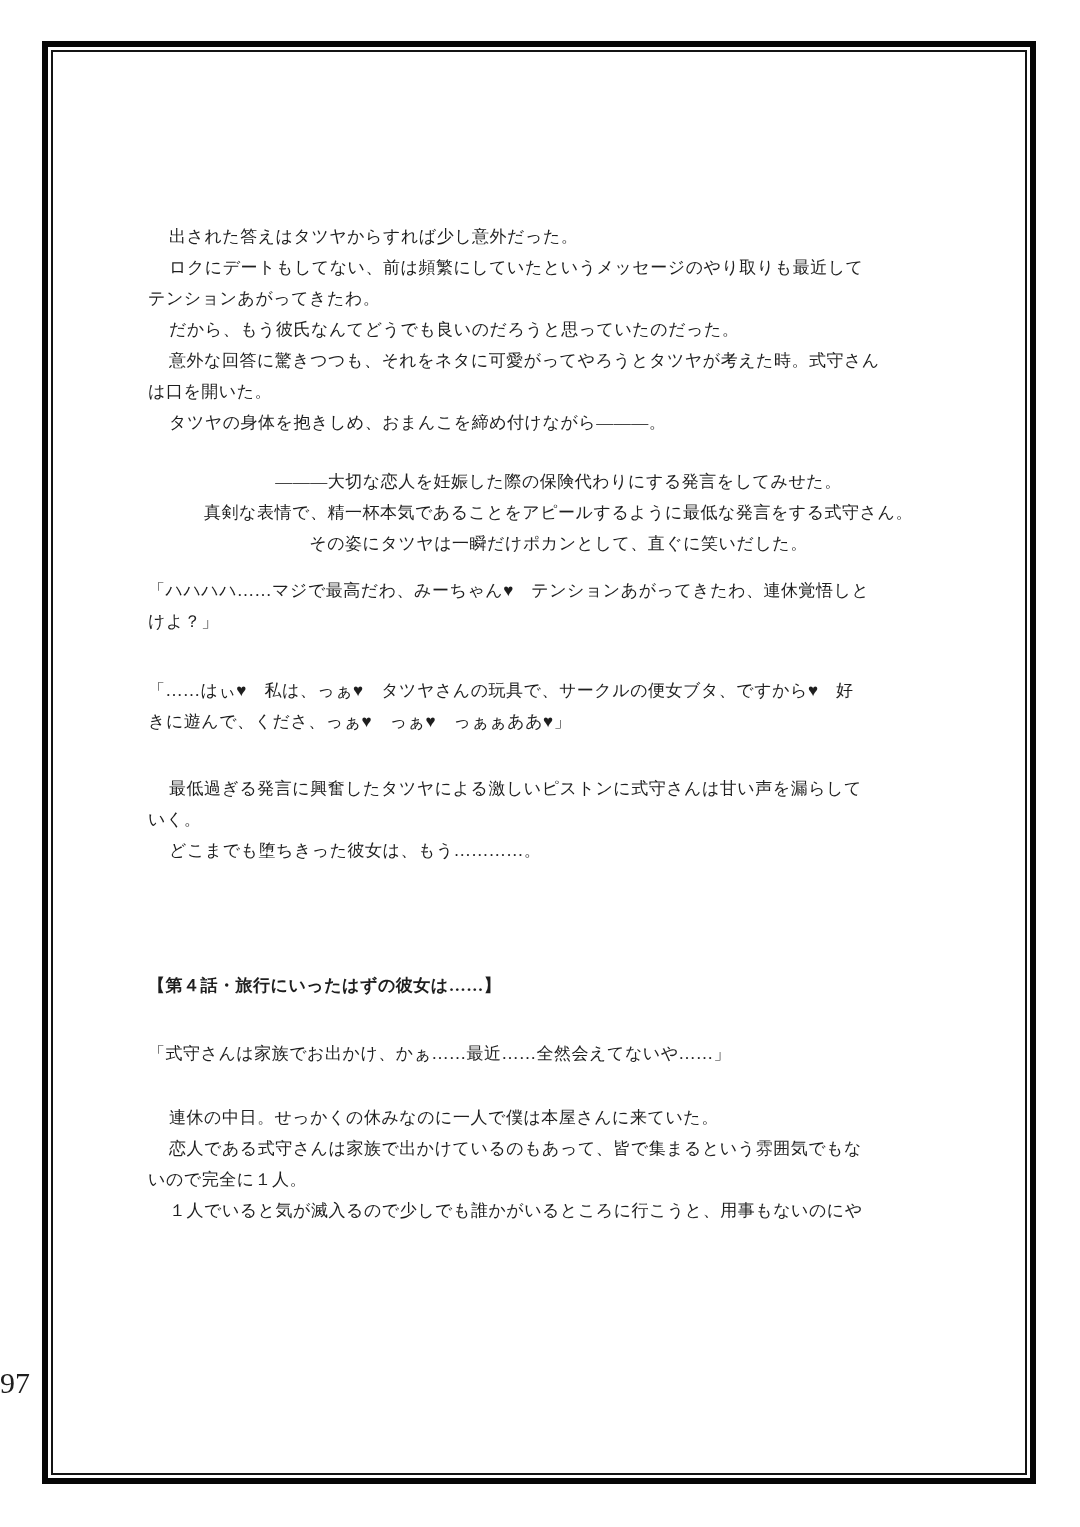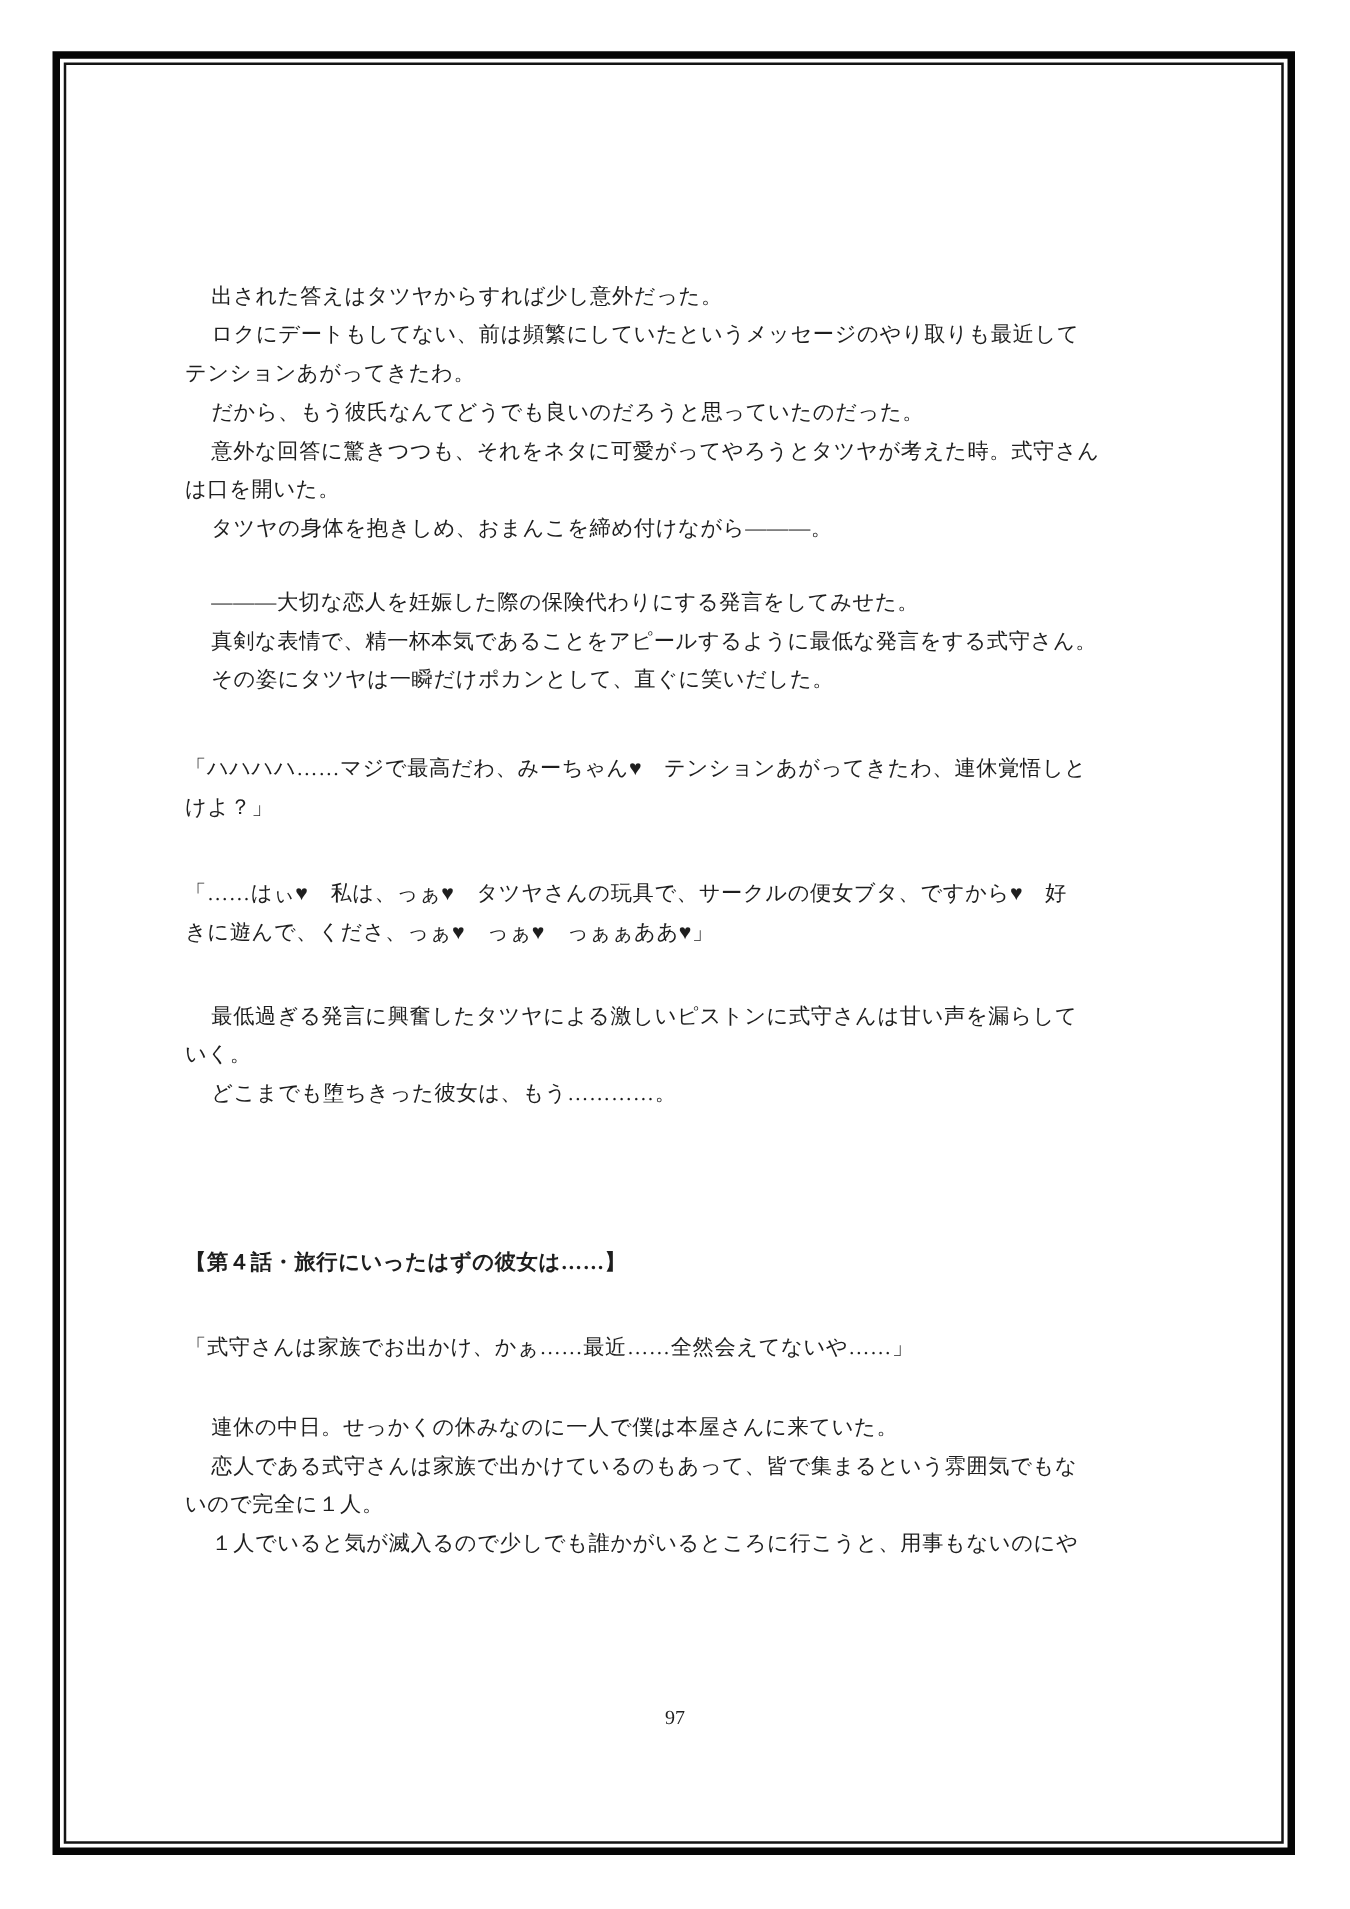--- a/index.html
+++ b/index.html
@@ -48,48 +48,47 @@
     padding-left: 21px;
   }
   .heading-block .line {
     letter-spacing: 0.5px;
   }
   .page-number {
     position: absolute;
     left: 0;
     right: 0;
     top: 1366px;
-    text-align: center;
-    font-size: 16px;
+    font-size: 30px;
     color: #1e1e1e;
   }
 </style>
 </head>
 <body>
 
 <div class="frame-outer">
   <div class="frame-inner"></div>
 </div>
 
 <div class="text-content">
     <div class="block narration-block" style="margin-top: 0px;">
       <div class="line indent">出された答えはタツヤからすれば少し意外だった。</div>
       <div class="line indent">ロクにデートもしてない、前は頻繁にしていたというメッセージのやり取りも最近して</div>
       <div class="line">テンションあがってきたわ。</div>
       <div class="line indent">だから、もう彼氏なんてどうでも良いのだろうと思っていたのだった。</div>
       <div class="line indent">意外な回答に驚きつつも、それをネタに可愛がってやろうとタツヤが考えた時。式守さん</div>
       <div class="line">は口を開いた。</div>
       <div class="line indent">タツヤの身体を抱きしめ、おまんこを締め付けながら———。</div>
     </div>
-    <div class="block narration-block" style="margin-top: 28px;">
+    <div class="block narration-block" style="margin-top: 28px; text-align: center;">
       <div class="line indent">———大切な恋人を妊娠した際の保険代わりにする発言をしてみせた。</div>
       <div class="line indent">真剣な表情で、精一杯本気であることをアピールするように最低な発言をする式守さん。</div>
       <div class="line indent">その姿にタツヤは一瞬だけポカンとして、直ぐに笑いだした。</div>
     </div>
-    <div class="block dialogue-block" style="margin-top: 40px;">
+    <div class="block dialogue-block" style="margin-top: 16px;">
       <div class="line">「ハハハハ……マジで最高だわ、みーちゃん♥　テンションあがってきたわ、連休覚悟しと</div>
       <div class="line">けよ？」</div>
     </div>
     <div class="block dialogue-block" style="margin-top: 38px;">
       <div class="line">「……はぃ♥　私は、っぁ♥　タツヤさんの玩具で、サークルの便女ブタ、ですから♥　好</div>
       <div class="line">きに遊んで、くださ、っぁ♥　っぁ♥　っぁぁああ♥」</div>
     </div>
     <div class="block narration-block" style="margin-top: 36px;">
       <div class="line indent">最低過ぎる発言に興奮したタツヤによる激しいピストンに式守さんは甘い声を漏らして</div>
       <div class="line">いく。</div>

